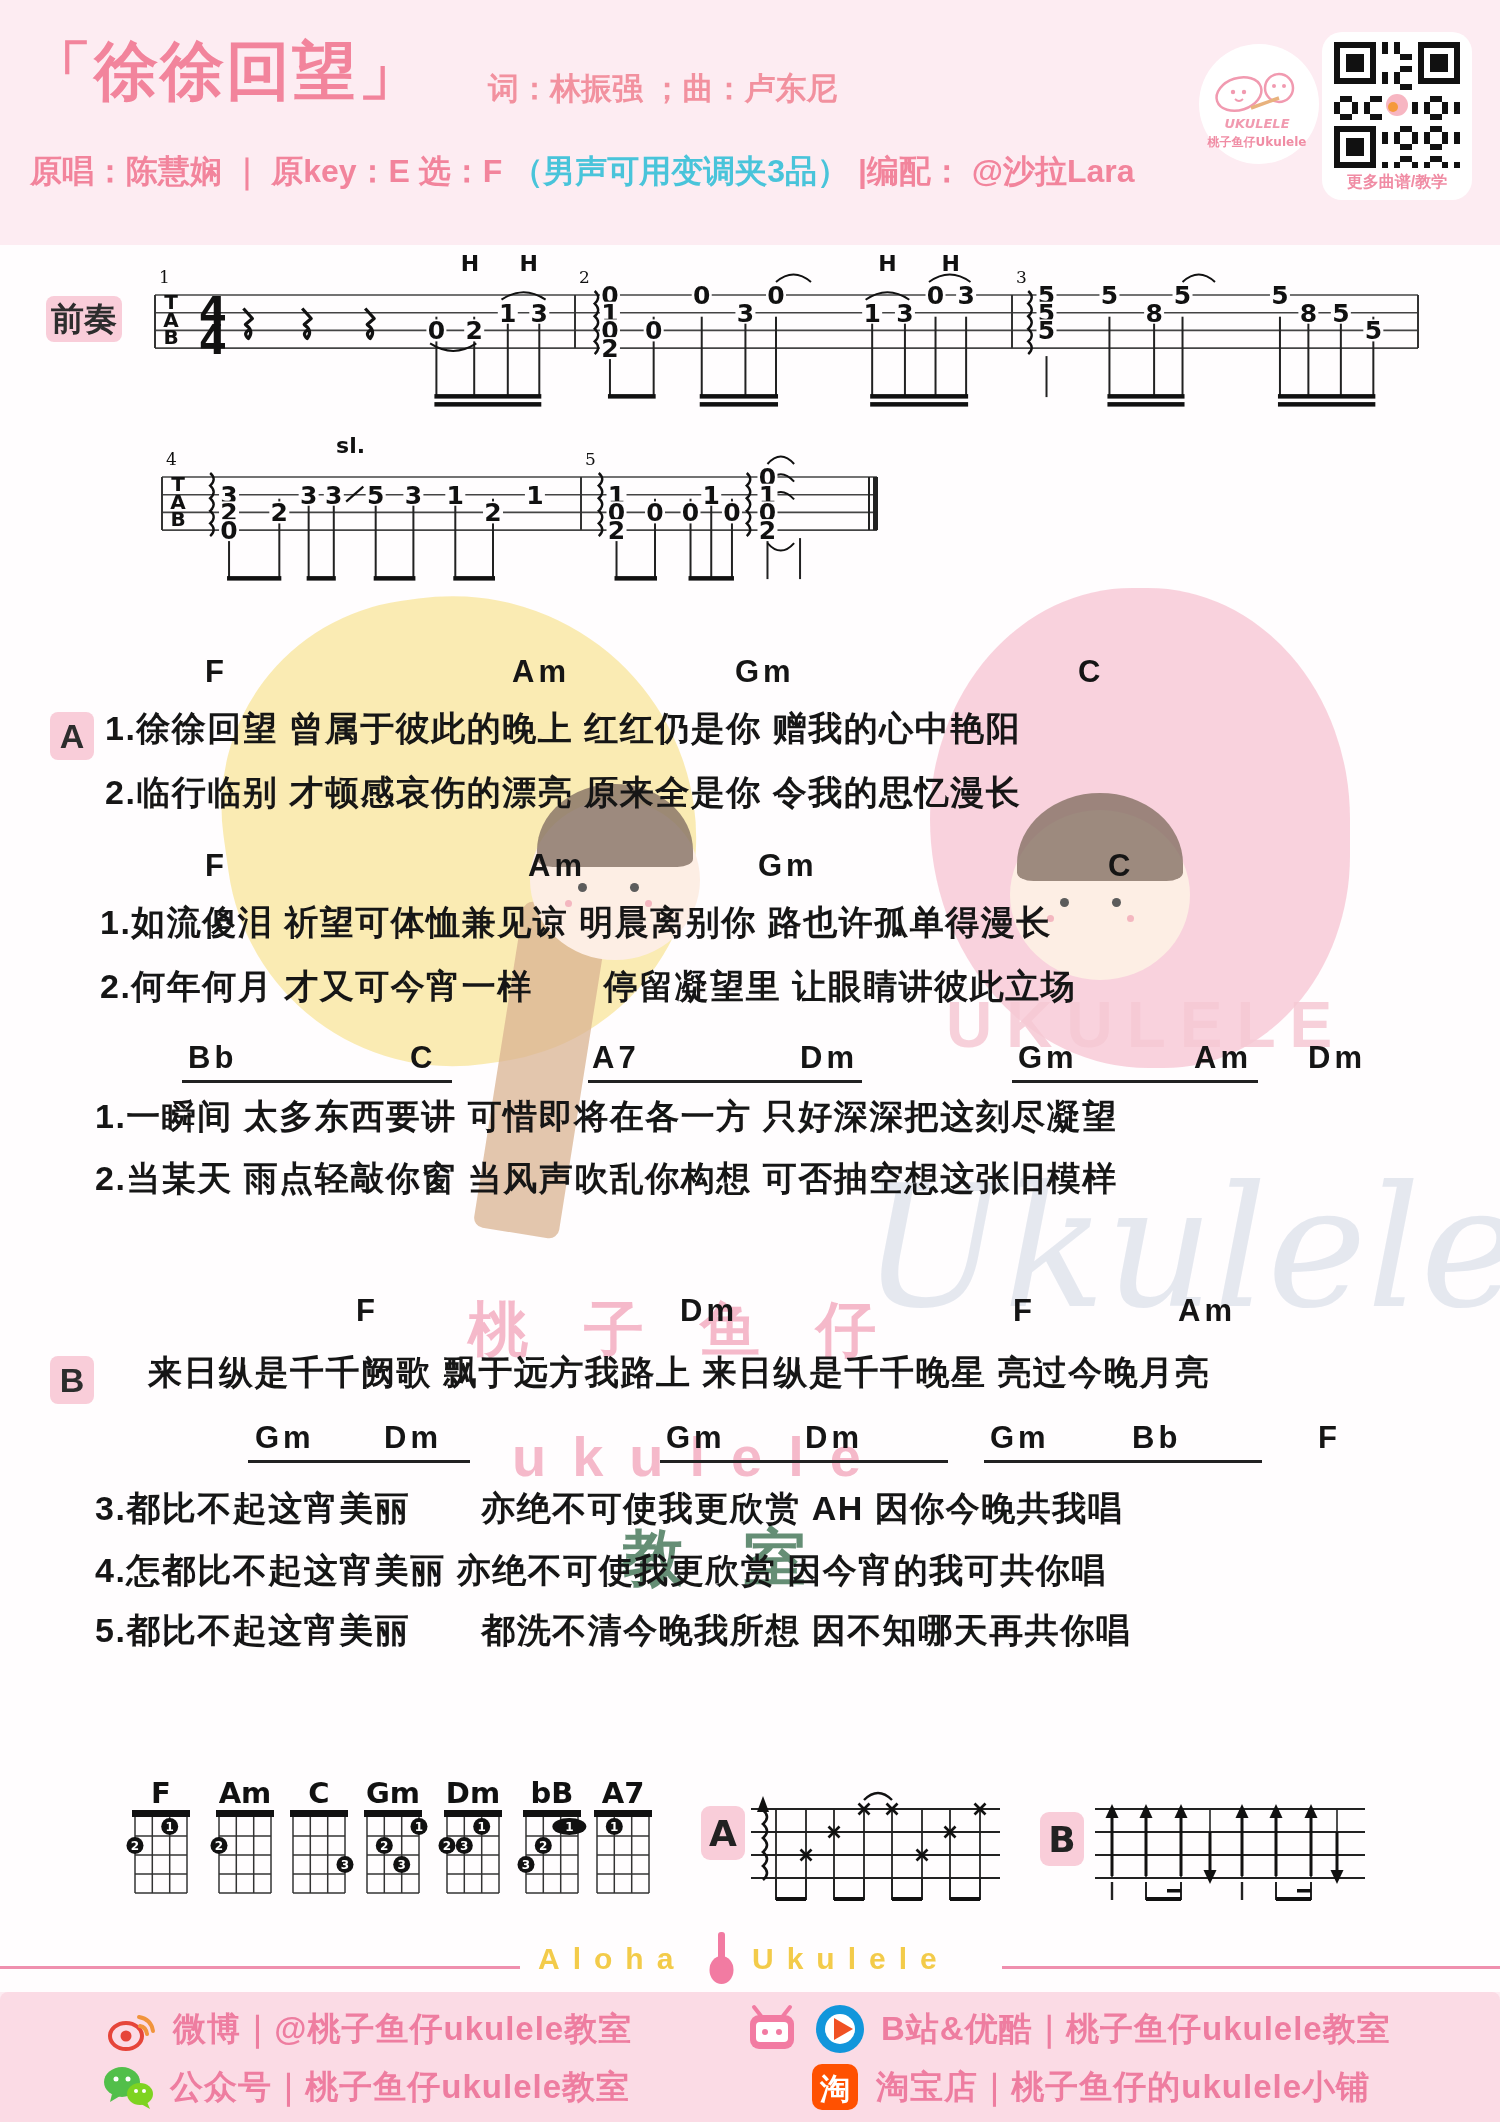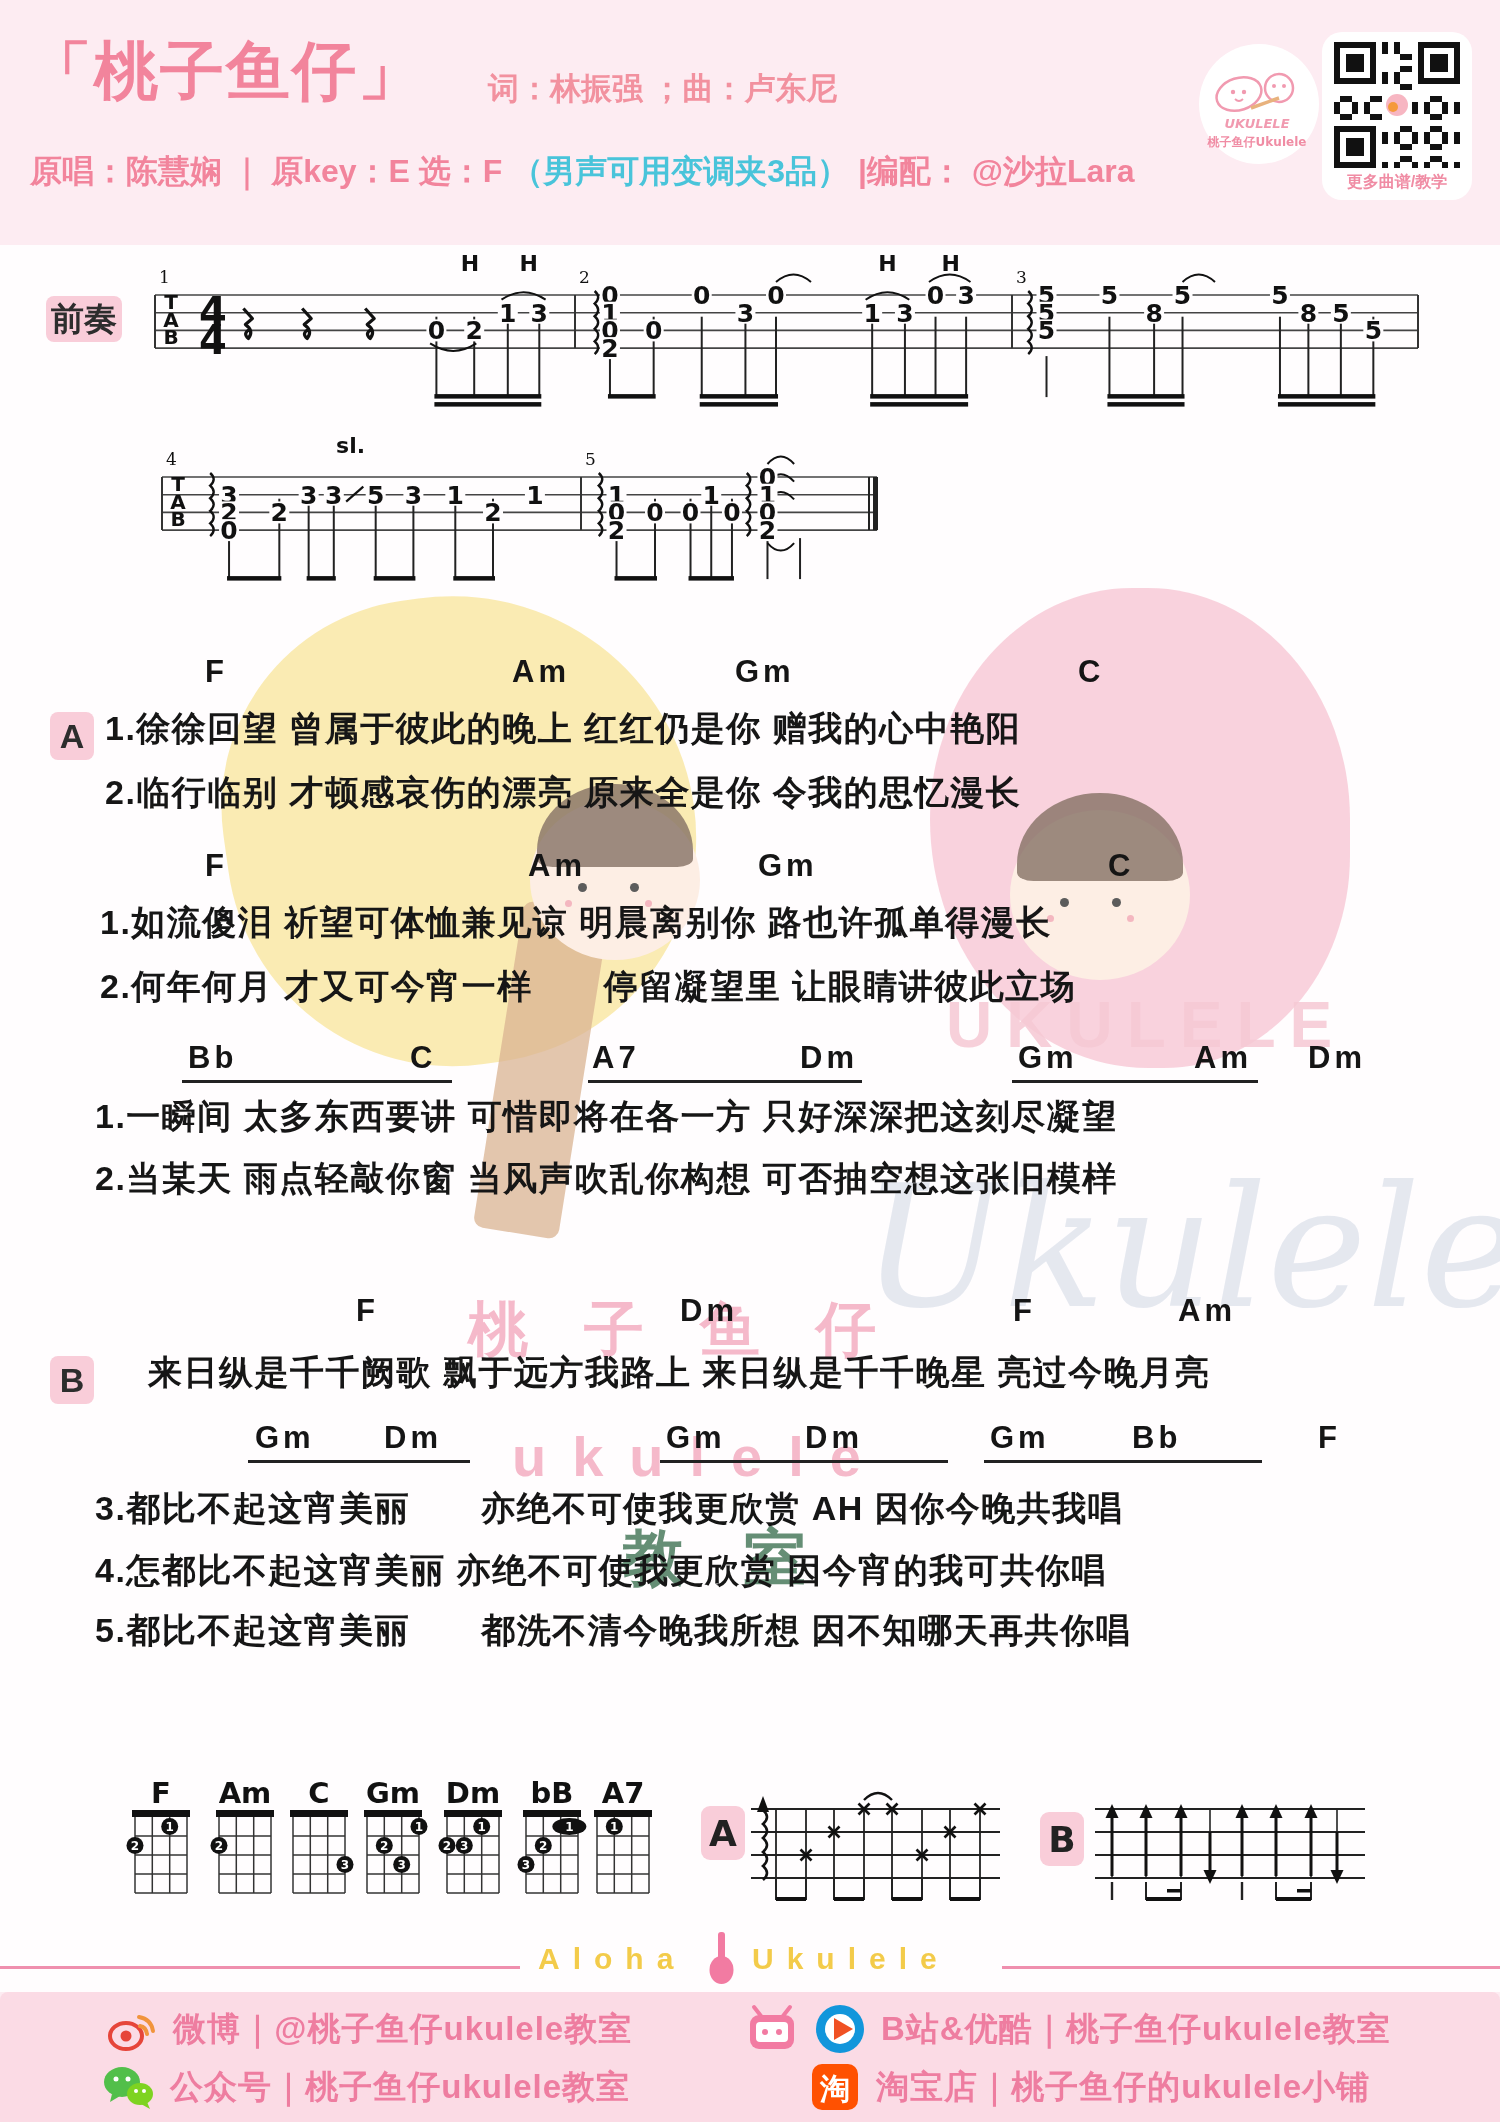--- a/index.html
+++ b/index.html
@@ -50,21 +50,21 @@
   
   .footer{position:absolute;left:0;top:1992px;width:1500px;height:152px;background:#fbdbe5;border-radius:8px;}
   .f-cell{position:absolute;display:flex;align-items:center;gap:14px;}
   .f-cell span{font-size:33px;font-weight:bold;color:#ee7da0;letter-spacing:1px;white-space:nowrap;}
 </style>
 </head>
 <body>
 
 <div class="page">
 
-  <div class="title">「桃子鱼仔」</div>
+  <div class="title">「徐徐回望」</div>
   <div class="credits">词：林振强 ；曲：卢东尼</div>
   <div class="subline">
     <span class="pk">原唱：陈慧娴 ｜ 原key：E 选：F </span><span class="cy">（男声可用变调夹3品）</span><span class="pk"> |编配： @沙拉Lara</span>
   </div>
 
   <div class="logo">
     <svg id="logo-svg" width="120" height="120">
         <g>
           <ellipse cx="40" cy="50" rx="23" ry="16" transform="rotate(-18 40 50)" fill="#fff" stroke="#f19ab0" stroke-width="2.5"></ellipse>
           <circle cx="80" cy="44" r="14" fill="#fff" stroke="#f19ab0" stroke-width="2.5"></circle>

